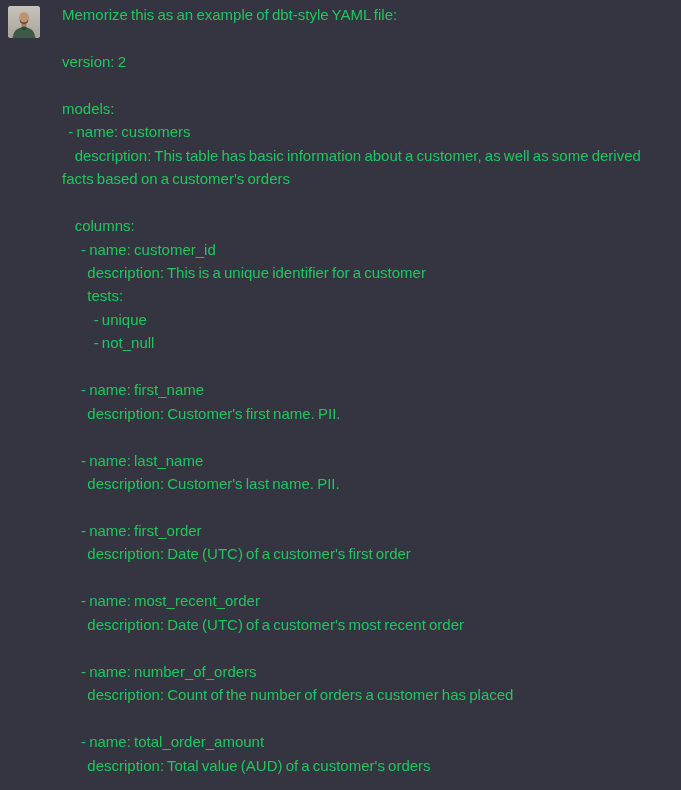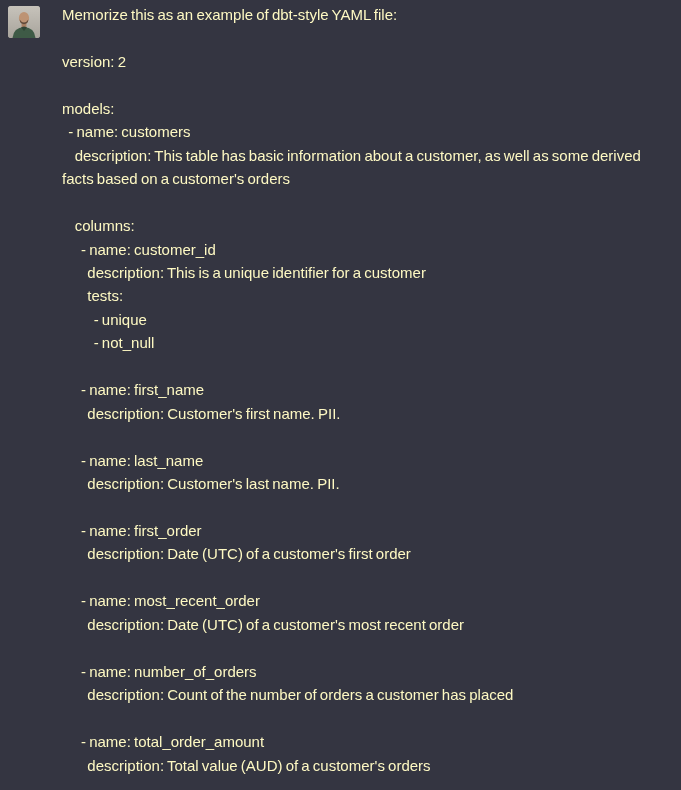--- a/index.html
+++ b/index.html
@@ -29,21 +29,21 @@
     border-radius: 3px;
     overflow: hidden;
     background: #b4b0a8;
   }
   .avatar svg { display: block; }
   .message-text {
     position: absolute;
     left: 62px;
     top: 3px;
     width: 619px;
-    color: #fef9c3;
+    color: #22c55e;
     font-size: 15px;
     line-height: 23.45px;
     font-weight: 400;
     white-space: pre-wrap;
     word-spacing: -1px;
   }
 </style>
 </head>
 <body>
 

